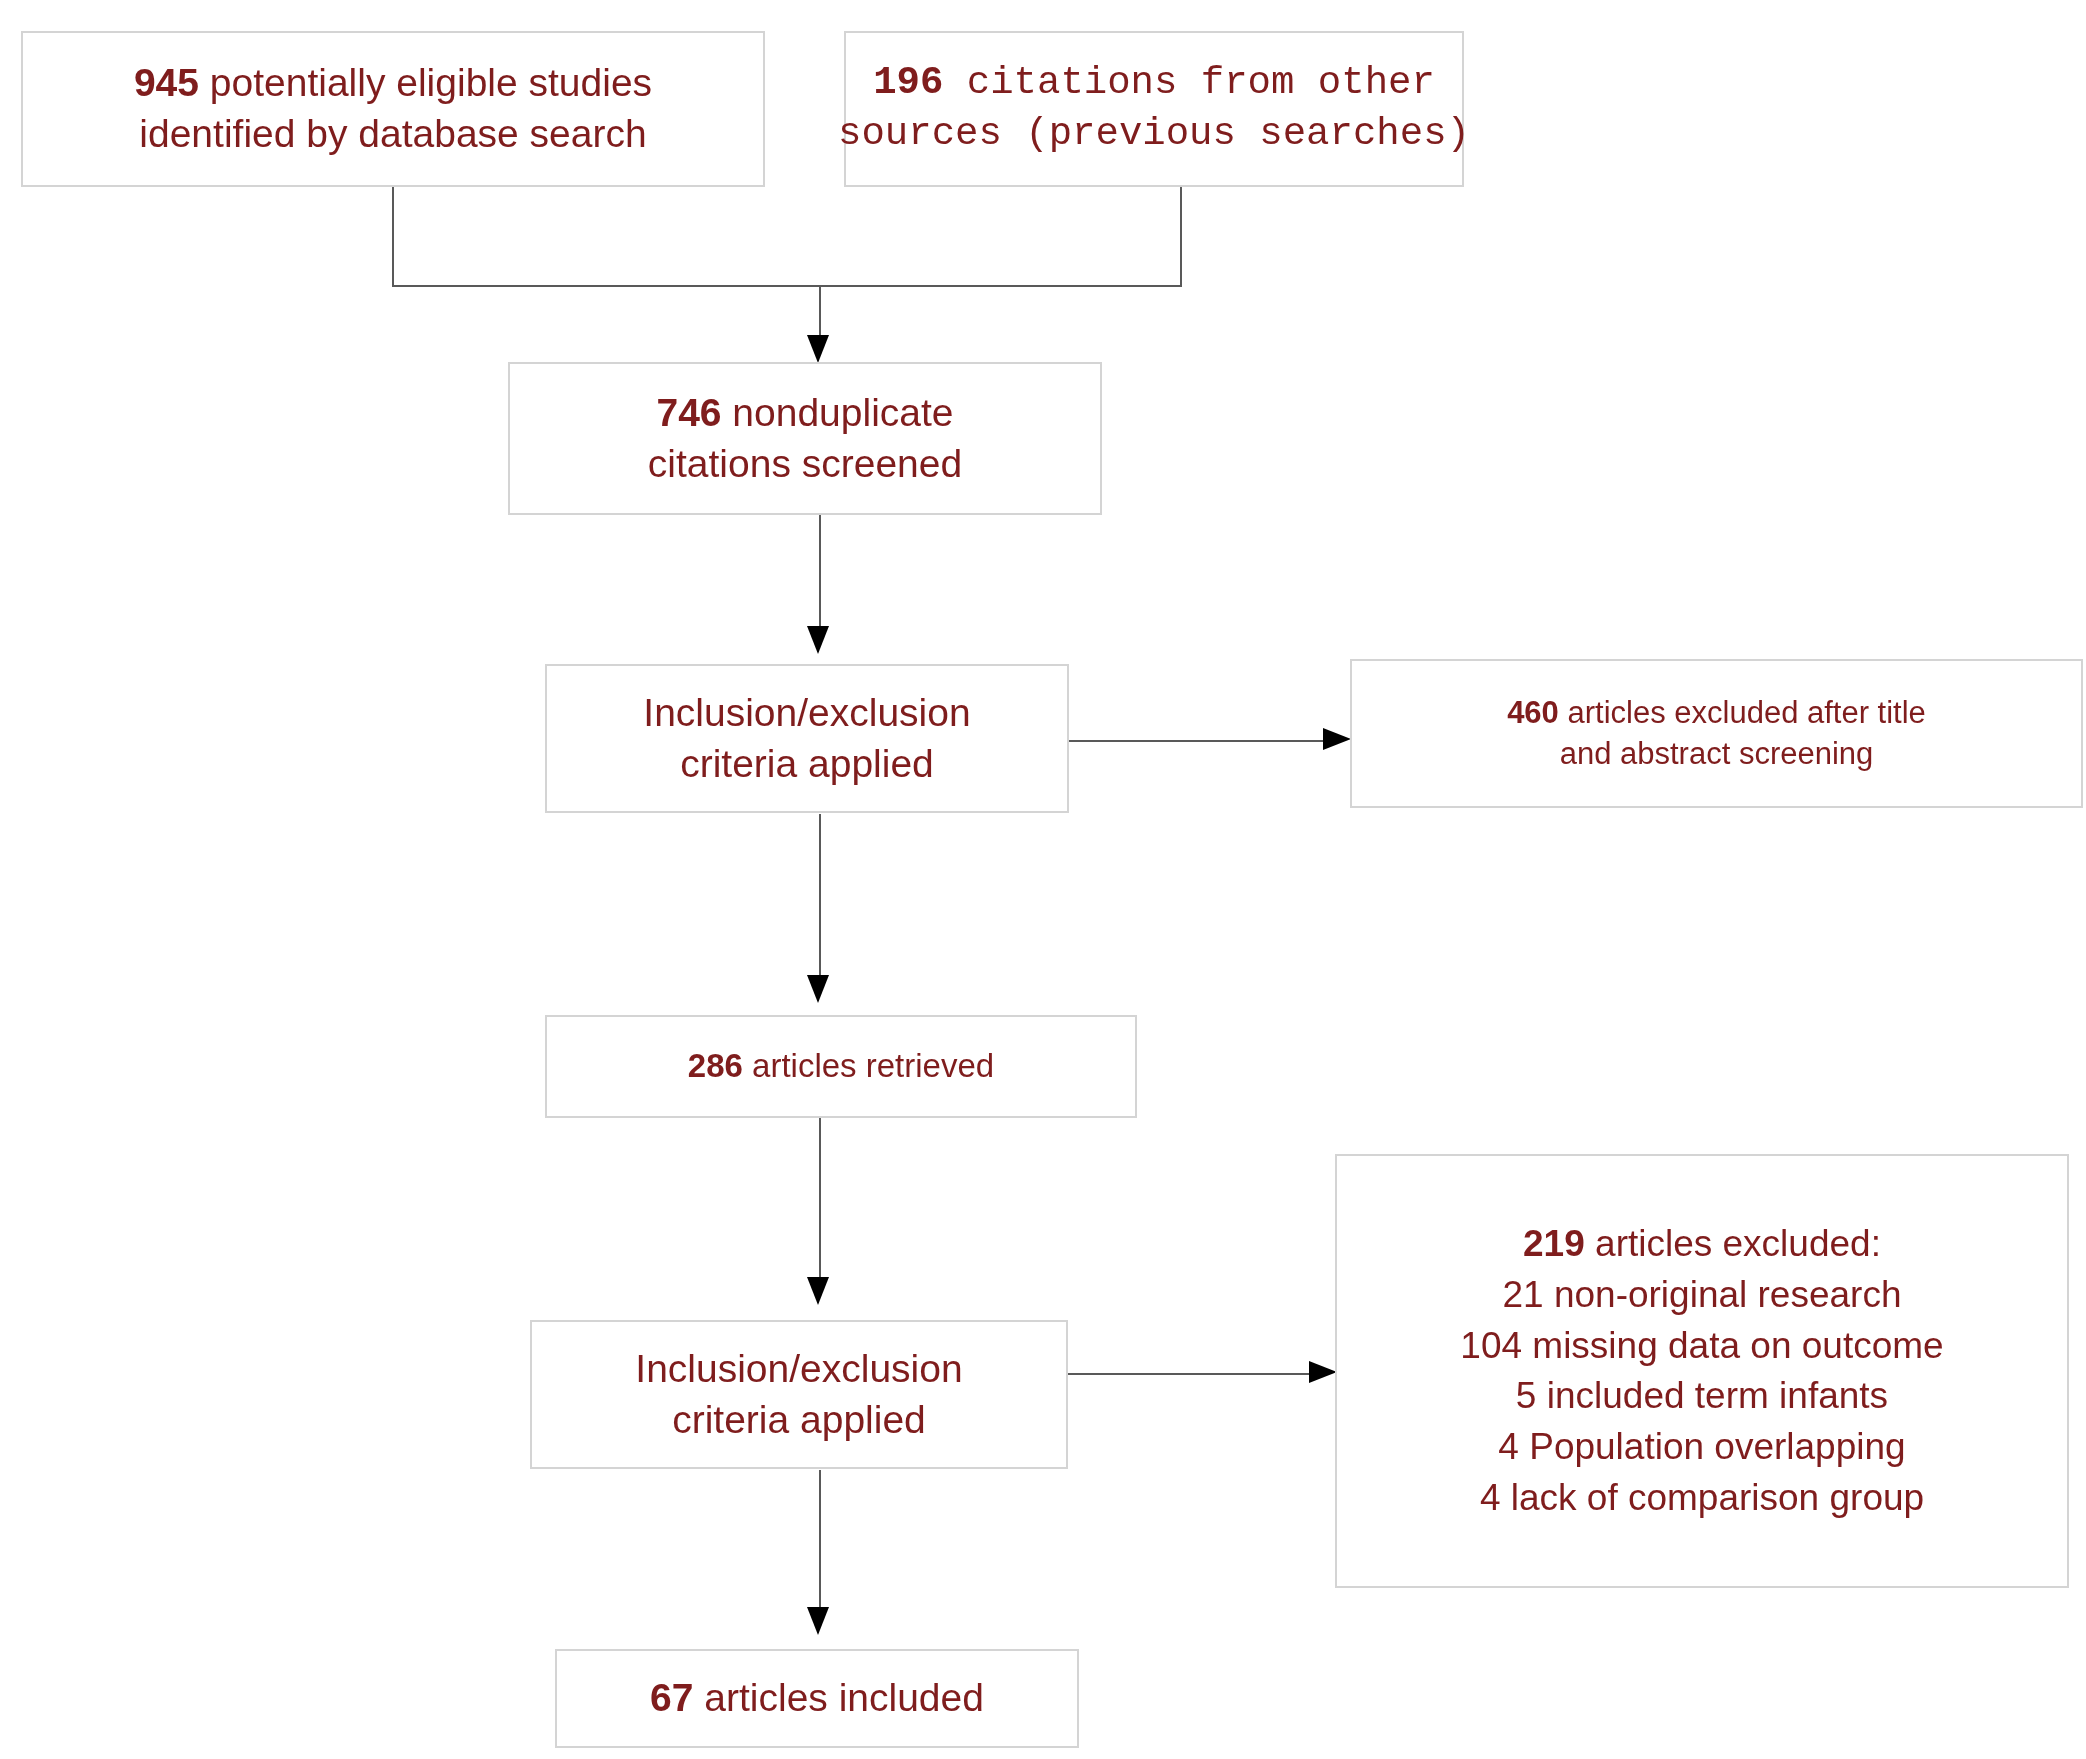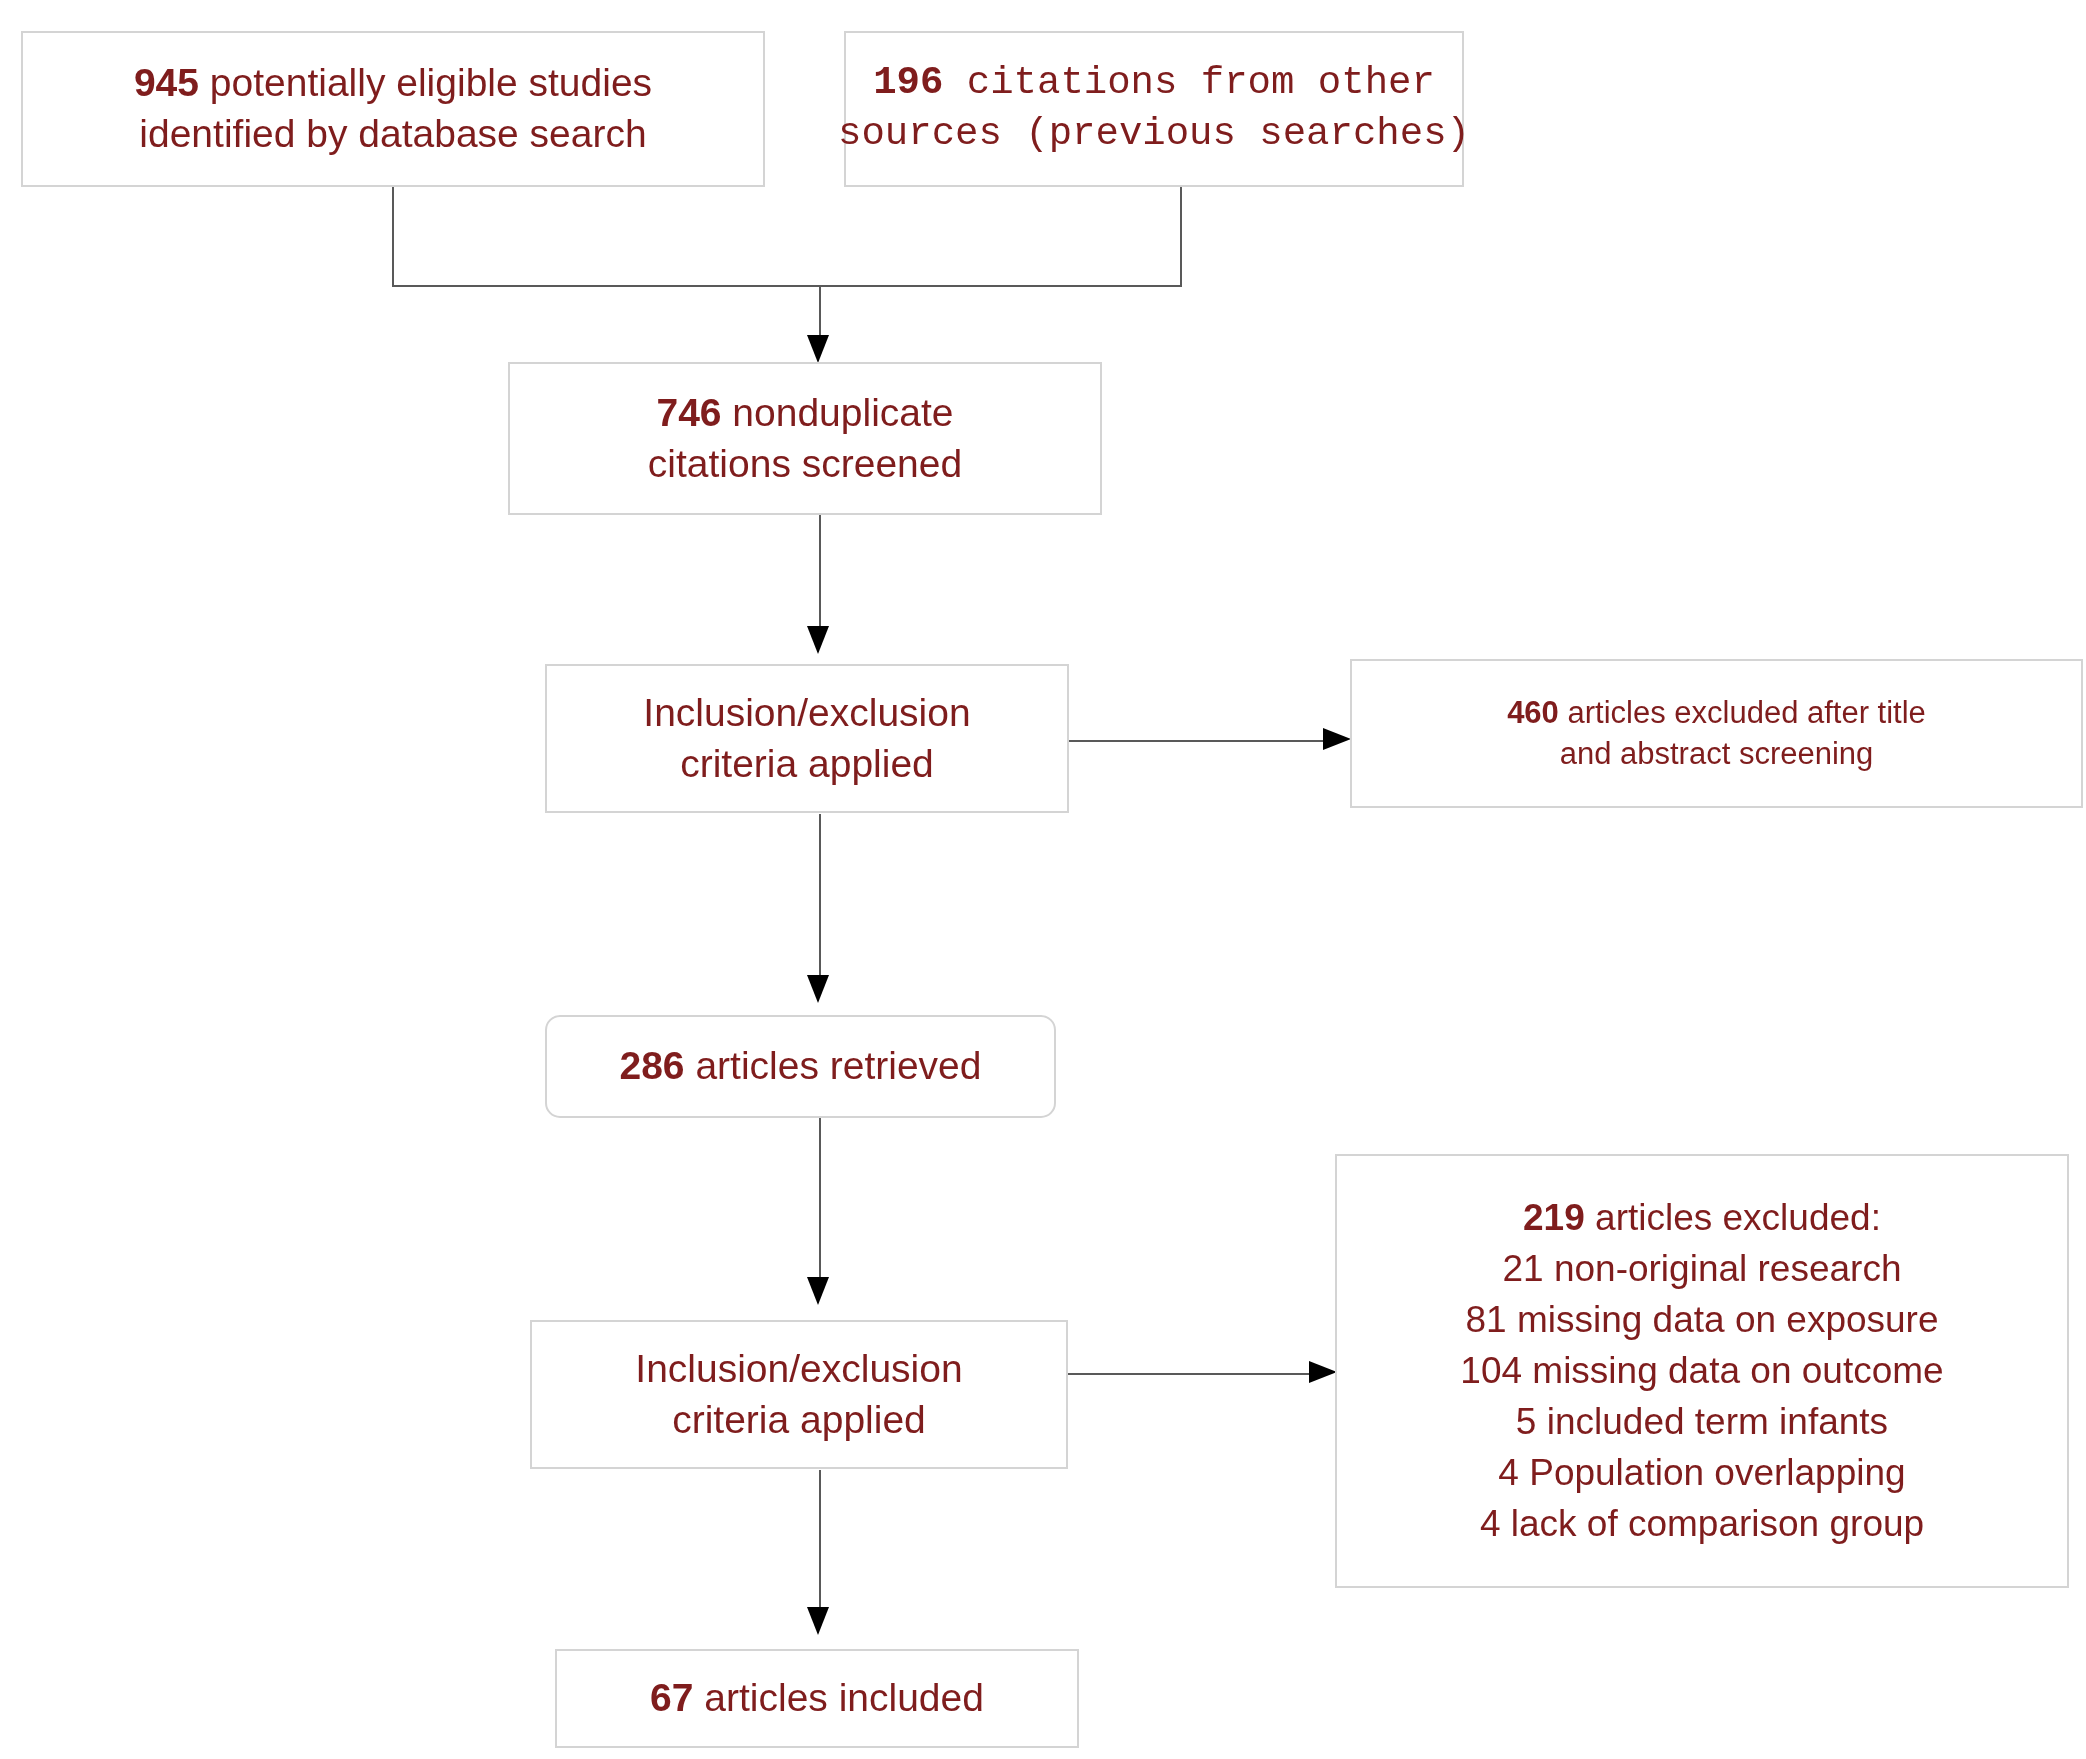--- a/index.html
+++ b/index.html
@@ -53,23 +53,22 @@
   }
   #box-criteria-1 {
     left: 545px; top: 664px; width: 524px; height: 149px;
     font-size: 39px;
   }
   #box-excluded-460 {
     left: 1350px; top: 659px; width: 733px; height: 149px;
     font-size: 31px;
   }
   #box-retrieved-286 {
-    left: 545px; top: 1015px; width: 511px; height: 103px;
-    font-size: 39px;
-    border-radius: 15px;
+    left: 545px; top: 1015px; width: 592px; height: 103px;
+    font-size: 33px;
   }
   #box-criteria-2 {
     left: 530px; top: 1320px; width: 538px; height: 149px;
     font-size: 39px;
   }
   #box-excluded-219 {
     left: 1335px; top: 1154px; width: 734px; height: 434px;
     font-size: 37px;
     justify-content: center;
   }
@@ -192,21 +191,20 @@
     <span class="line">Inclusion/exclusion</span>
     <span class="line">criteria applied</span>
   </div>
 
   <div class="conn h" id="conn-219-h"></div>
   <div class="arrow-right" id="arrow-to-219"></div>
 
   <div class="flow-box" id="box-excluded-219">
     <span class="line"><span class="num">219</span><span> articles excluded:</span></span>
     <span class="line">21 non-original research</span>
-    <span class="line">81 missing data on exposure</span>
     <span class="line">104 missing data on outcome</span>
     <span class="line">5 included term infants</span>
     <span class="line">4 Population overlapping</span>
     <span class="line">4 lack of comparison group</span>
   </div>
 
   <div class="conn v" id="conn-criteria2-down"></div>
   <div class="arrow-down" id="arrow-to-67"></div>
 
   <div class="flow-box" id="box-included-67">

